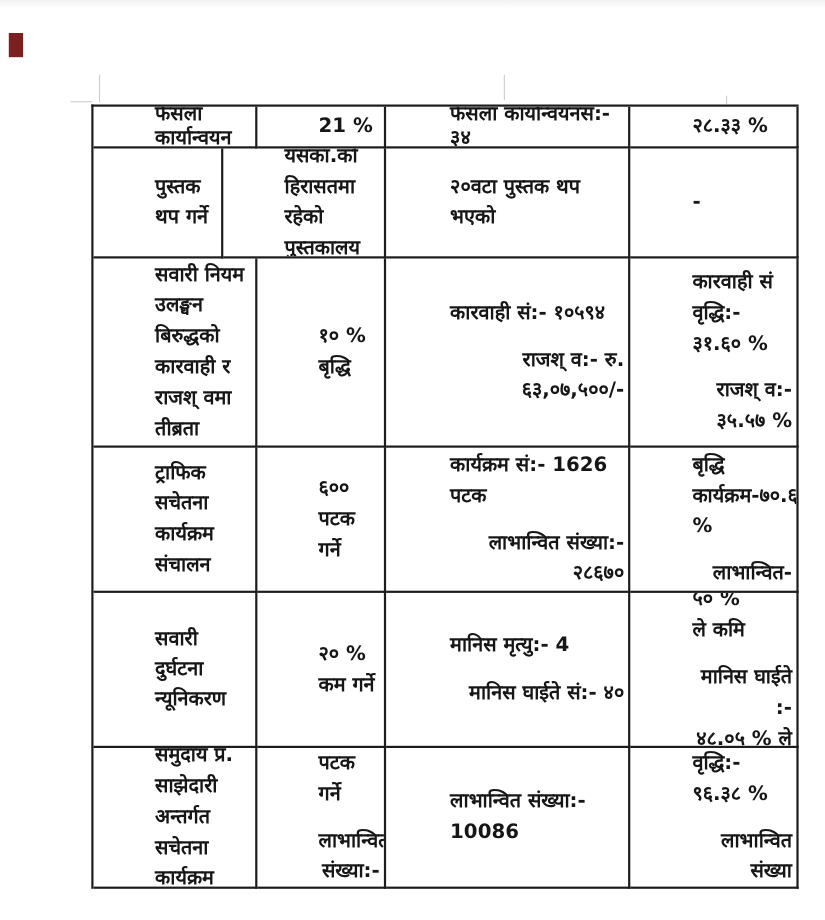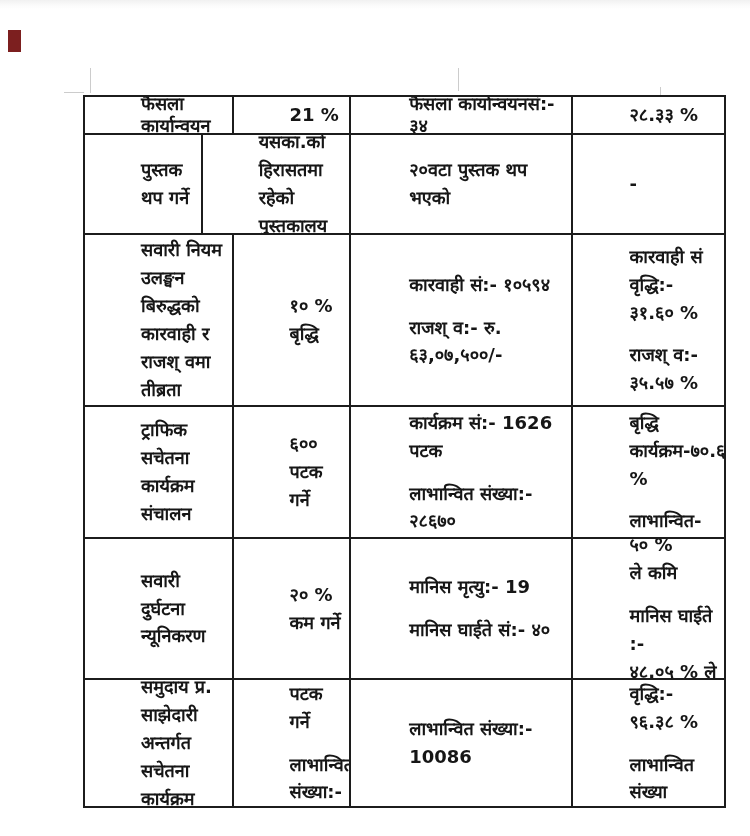--- a/index.html
+++ b/index.html
@@ -58,21 +58,21 @@
     color: #161616;
     font-weight: bold;
     font-size: 18px;
     line-height: 1.55;
   }
   .c1 { width: 149px; }
   .c2 { width: 118px; }
   .c3 { width: 223px; padding-left: 10px; }
   .c4 { width: 153px; }
   .para { white-space: pre-line; margin-left: 48px; }
-  .para + .para { margin-top: 15px; }
+  .para + .para { margin-top: 15px; text-align: right; }
   .tr-1 .td { line-height: 1.2; }
 </style>
 </head>
 <body>
 
 <div class="page">
   <div class="top-shade"></div>
   <div class="red-stamp" style="background: rgb(124, 31, 31);"></div>
   <div class="mark mark-v1"></div>
   <div class="mark mark-h1"></div>
@@ -152,21 +152,21 @@
       </div>
       <div class="tr tr-5">
         <div class="td c1">
           <div class="para">सवारी दुर्घटना
 न्यूनिकरण</div>
         </div>
         <div class="td c2">
           <div class="para">२० % कम गर्ने</div>
         </div>
         <div class="td c3">
-          <div class="para">मानिस मृत्यु:- 19</div>
+          <div class="para">मानिस मृत्यु:- 4</div>
           <div class="para">मानिस घाईते सं:- ४०</div>
         </div>
         <div class="td c4">
           <div class="para">मानिस मृत्यु:- ५० %
 ले कमि</div>
           <div class="para">मानिस घाईते :-
 ४८.०५ % ले कमि</div>
         </div>
       </div>
       <div class="tr tr-6">

